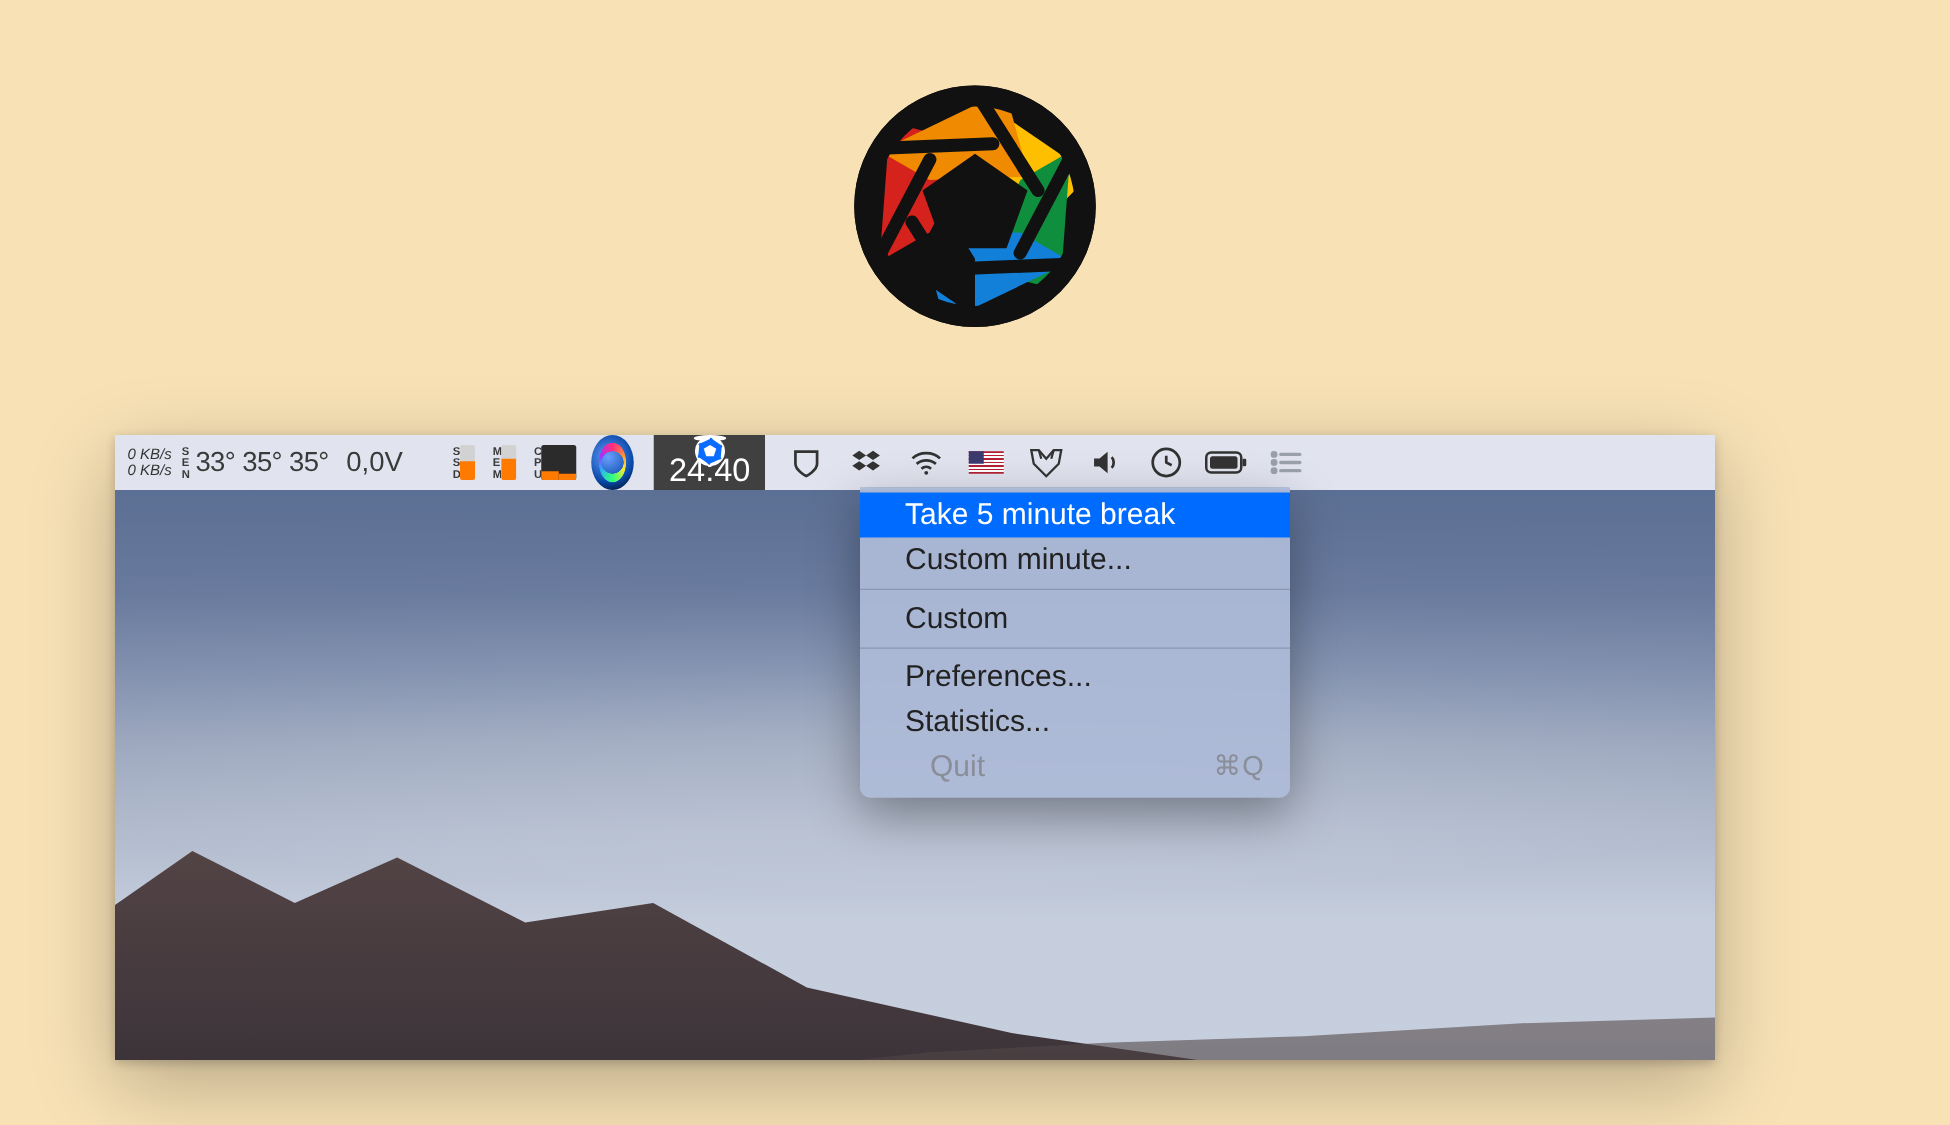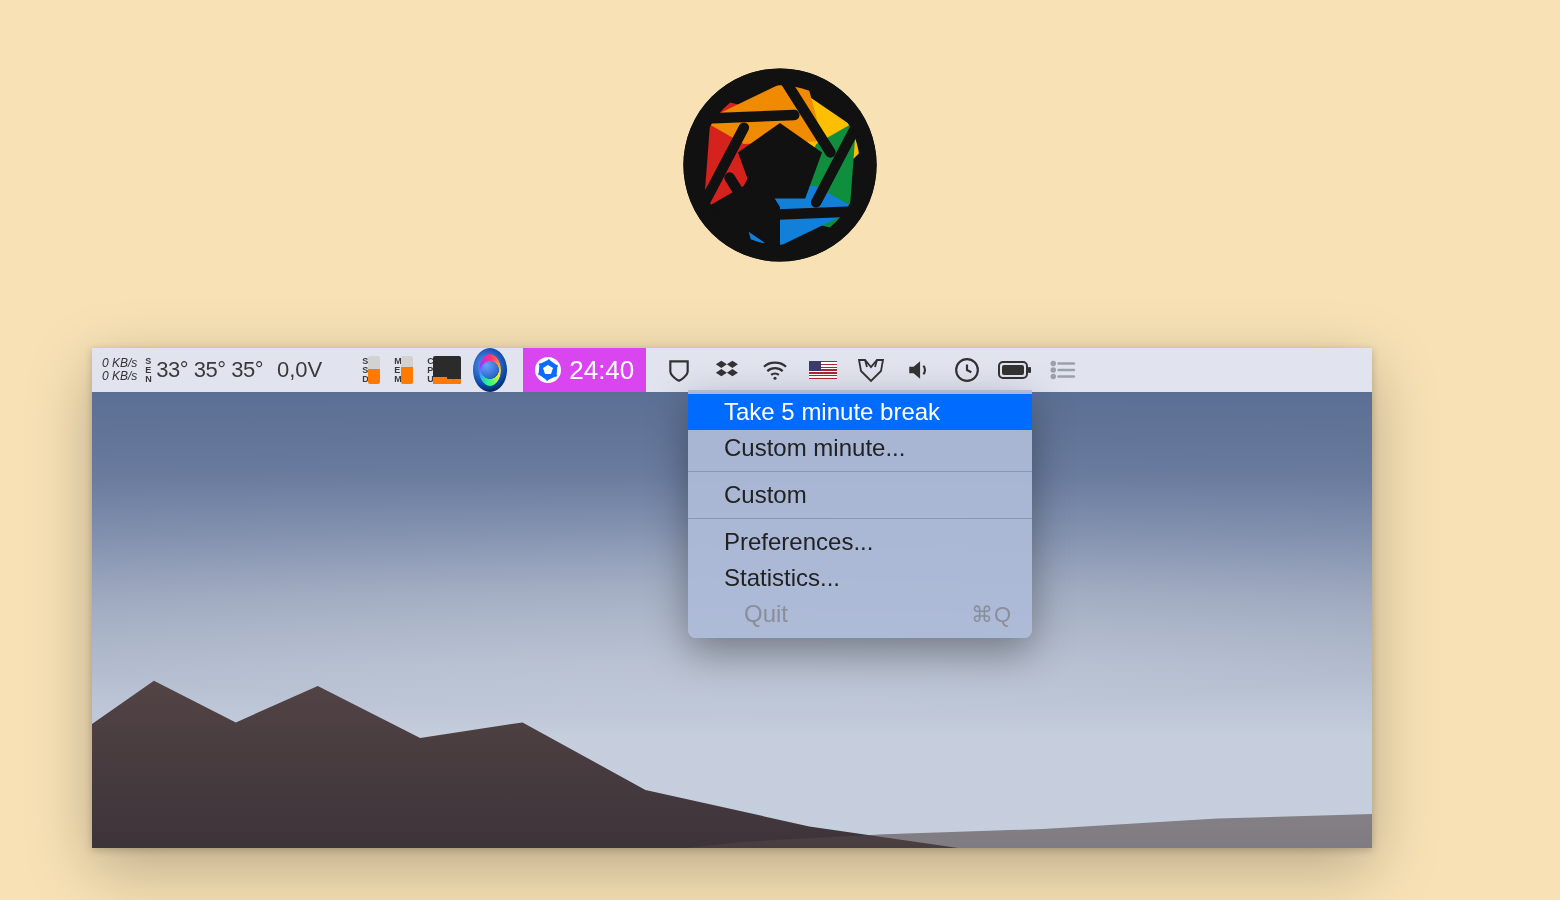--- a/index.html
+++ b/index.html
@@ -75,22 +75,22 @@
   .siri::after{
     content:""; position:absolute; inset:6px; border-radius:50%;
     background: conic-gradient(#ff2e7e, #ff9a2e, #ffe82e, #2eff7a, #2ea8ff, #a82eff, #ff2e7e);
     mask: radial-gradient(circle, transparent 45%, #000 47%);
     -webkit-mask: radial-gradient(circle, transparent 45%, #000 47%);
   }
 
   
   .timer-item {
     display:flex; align-items:center; gap:8px;
-    background:#d946ef; color:#fff; height:44px;
-    padding: 0 12px; margin-left:4px;
+    background:#404040; color:#fff; height:44px;
+    padding: 0 12px; margin-left:4px;flex-direction:column;
   }
   .timer-item .aperture-mini {
     width:26px; height:26px; border-radius:50%; background:#fff; position:relative;
   }
   .timer-item .aperture-mini svg { position:absolute; inset:0; }
   .timer-value { font-size: 26px; font-weight:400; }
 
   .mb-icon { display:flex; align-items:center; justify-content:center; width:34px; height:44px; }
   .mb-flex { display:flex; align-items:center; gap:14px; margin-left:8px; }
 
@@ -136,21 +136,21 @@
     border-radius: 0 0 8px 8px;
     box-shadow: 0 14px 40px rgba(0,0,0,0.35);
     padding: 4px 0 6px;
     overflow: hidden;
   }
   .dropdown .item {
     font-size: 24px;
     padding: 4px 20px 4px 36px;
     color: #222;
     display: flex;
-    align-items: flex-end;
+    align-items: flex-start;
     justify-content: space-between;
   }
   .dropdown .item.highlight {
     background:#006cff; color:#fff;
   }
   .dropdown .item.disabled {
     color: #8a8e99;
     margin-left: 20px;
   }
   .dropdown .sep {

